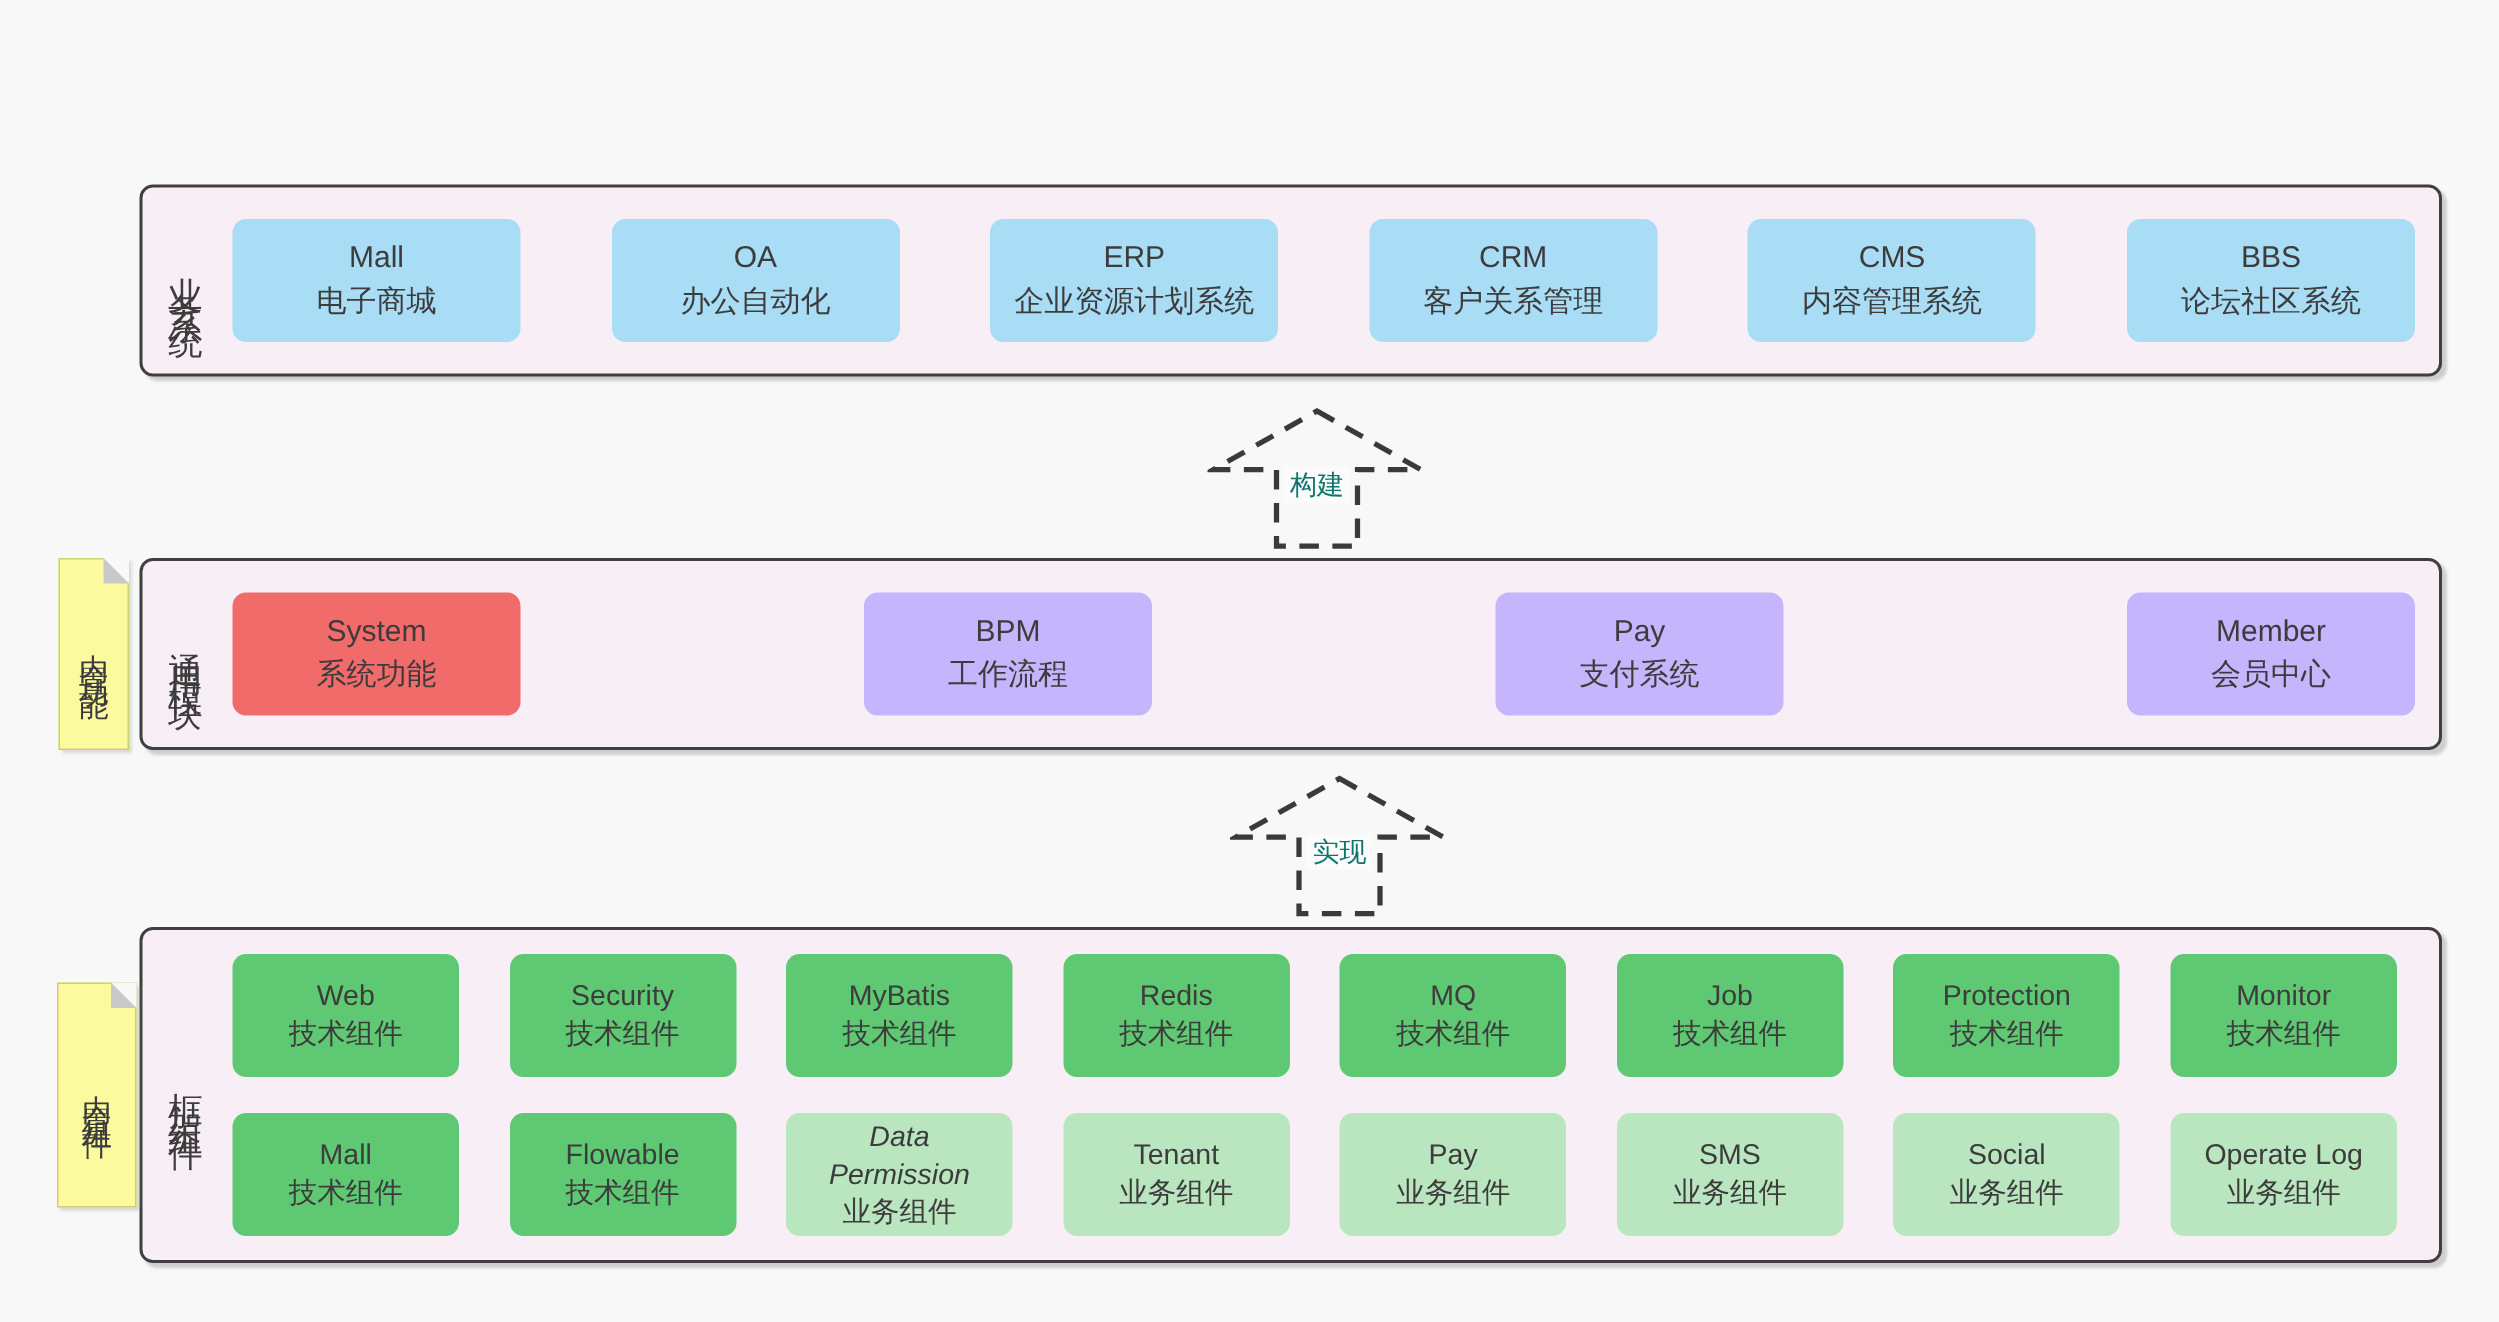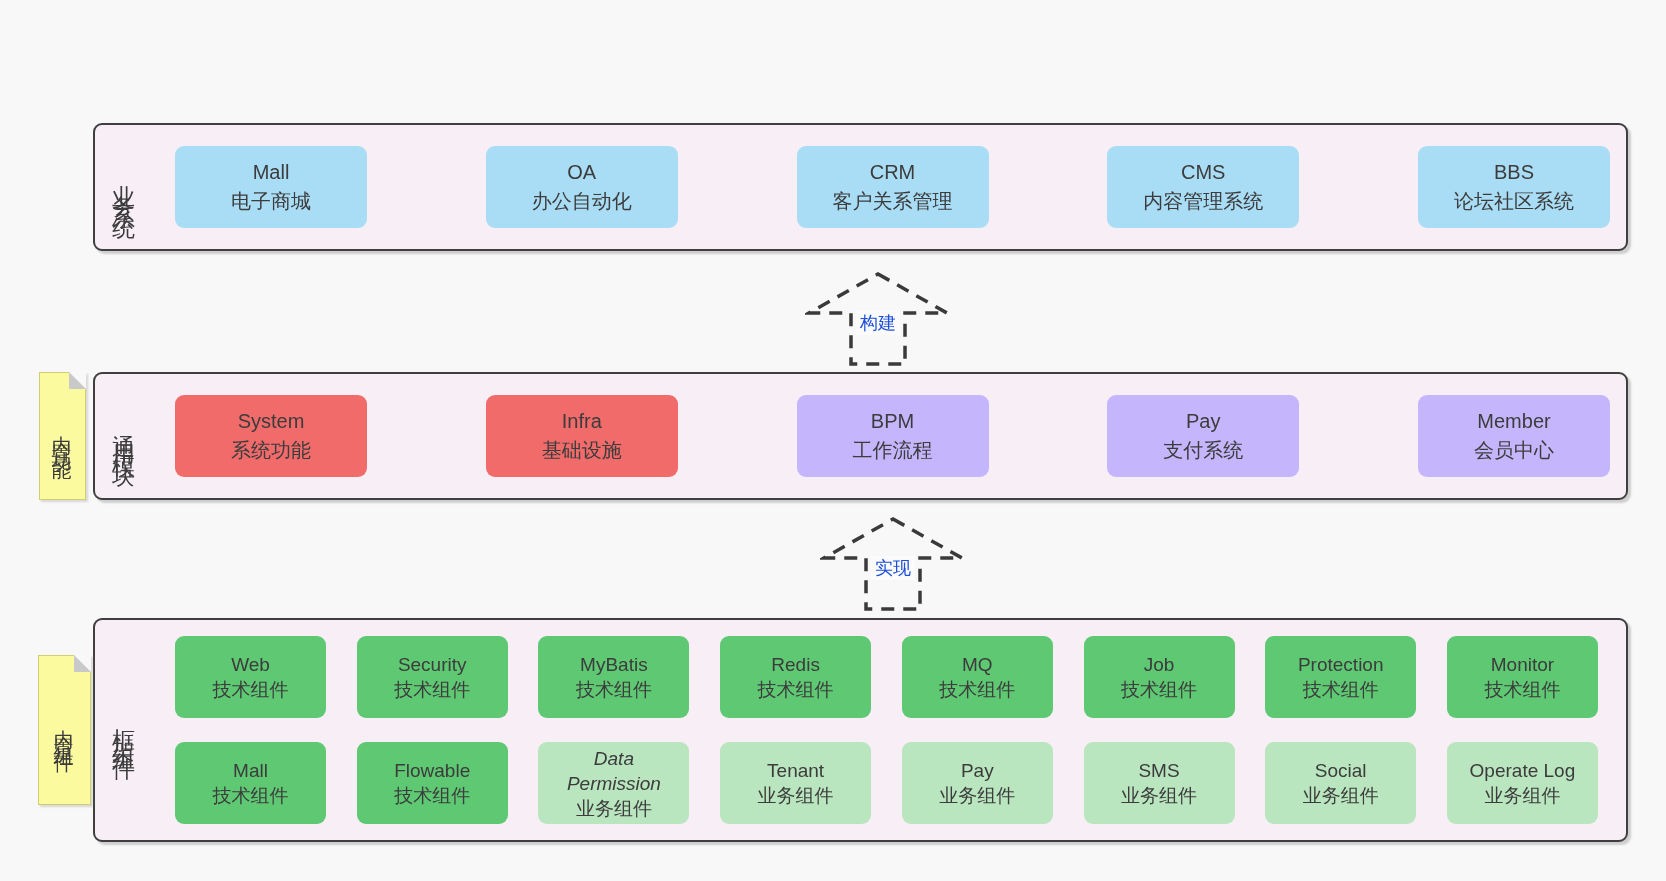--- a/index.html
+++ b/index.html
@@ -12,21 +12,21 @@
         box-shadow:3px 3px 2px rgba(130,130,130,.35);}
   .band--business{top:123px;height:128px;}
   .band--common{top:372px;height:128px;}
   .band--framework{top:618px;height:224px;}
 
   .band-label{position:absolute;left:14px;top:50%;transform:translateY(-50%);
         writing-mode:vertical-rl;text-orientation:upright;
         font-size:23px;letter-spacing:10px;color:#3c3c3c;white-space:nowrap;}
 
   .band-content{position:absolute;left:60px;right:16px;top:0;bottom:0;
-        display:flex;align-items:center;justify-content:space-between;margin-left:20px;}
+        display:flex;align-items:center;justify-content:space-between;}
   .band--framework .band-content{display:grid;grid-template-columns:repeat(8,151px);
         justify-content:space-between;align-content:center;row-gap:24px;right:28px;}
 
   
   .node{border-radius:9px;display:flex;flex-direction:column;align-items:center;
         justify-content:center;text-align:center;box-sizing:border-box;}
   .node-lg{width:192px;height:82px;font-size:20px;line-height:29px;}
   .node-sm{width:151px;height:82px;font-size:19px;line-height:25px;}
   .node--blue{background:#a9dcf5;}
   .node--red{background:#f16b6b;}
@@ -45,37 +45,41 @@
   .note-text{position:absolute;left:50%;top:50%;transform:translate(-50%,-50%);
         writing-mode:vertical-rl;text-orientation:upright;font-size:20px;
         letter-spacing:8px;white-space:nowrap;color:#3c3c3c;}
 
   
   .arrow{position:absolute;width:146px;height:98px;}
   .arrow--build{left:805px;top:270px;}
   .arrow--implement{left:820px;top:515px;}
   .arrow svg{position:absolute;left:0;top:0;}
   .arrow-label{position:absolute;left:50%;top:41px;transform:translateX(-50%);
-        background:#fbfbfb;padding:0 4px;font-size:18px;color:#1d4ed8;white-space:nowrap;}
+        background:#fbfbfb;padding:0 4px;font-size:18px;color:#0f766e;white-space:nowrap;}
 </style>
 </head>
 <body>
 
 <div class="stage">
 
   <div class="band band--business">
     <div class="band-label">业务系统</div>
     <div class="band-content">
       <div class="node node-lg node--blue">
         <div class="node-title">Mall</div>
         <div class="node-sub">电子商城</div>
       </div>
       <div class="node node-lg node--blue">
         <div class="node-title">OA</div>
         <div class="node-sub">办公自动化</div>
+      </div>
+      <div class="node node-lg node--blue">
+        <div class="node-title">ERP</div>
+        <div class="node-sub">企业资源计划系统</div>
       </div>
       <div class="node node-lg node--blue">
         <div class="node-title">CRM</div>
         <div class="node-sub">客户关系管理</div>
       </div>
       <div class="node node-lg node--blue">
         <div class="node-title">CMS</div>
         <div class="node-sub">内容管理系统</div>
       </div>
       <div class="node node-lg node--blue">
@@ -92,24 +96,20 @@
     <span class="arrow-label">构建</span>
   </div>
 
   <div class="band band--common">
     <div class="band-label">通用模块</div>
     <div class="band-content">
       <div class="node node-lg node--red">
         <div class="node-title">System</div>
         <div class="node-sub">系统功能</div>
       </div>
-      <div class="node node-lg node--red">
-        <div class="node-title">Infra</div>
-        <div class="node-sub">基础设施</div>
-      </div>
       <div class="node node-lg node--pink">
         <div class="node-title">BPM</div>
         <div class="node-sub">工作流程</div>
       </div>
       <div class="node node-lg node--pink">
         <div class="node-title">Pay</div>
         <div class="node-sub">支付系统</div>
       </div>
       <div class="node node-lg node--pink">
         <div class="node-title">Member</div>

